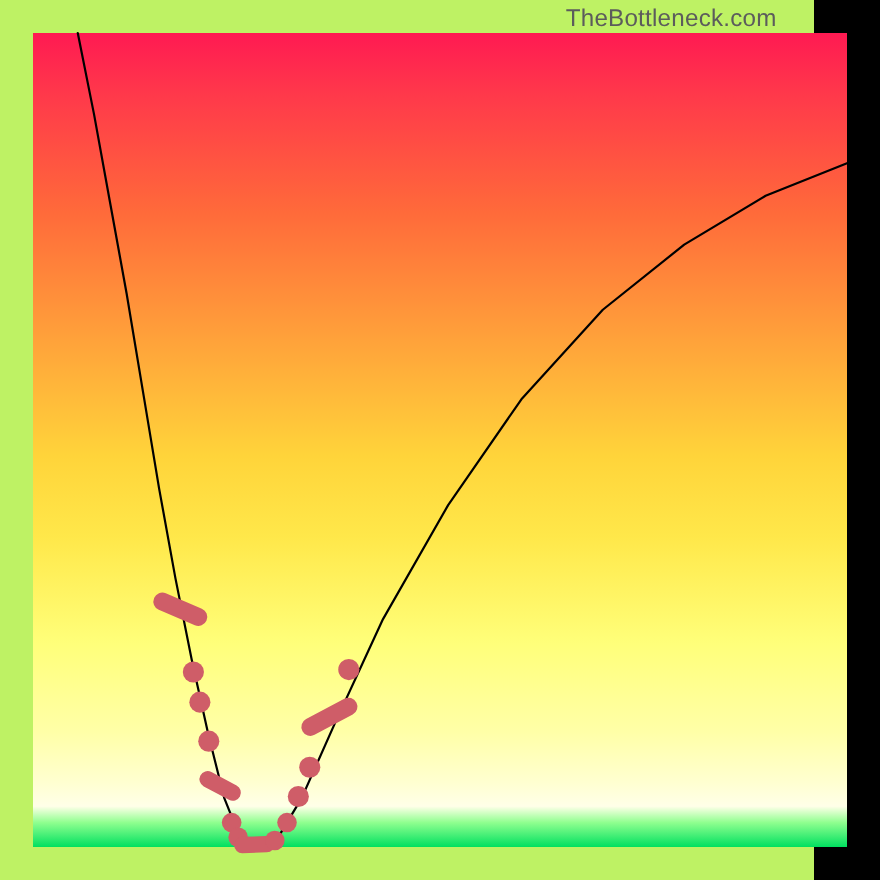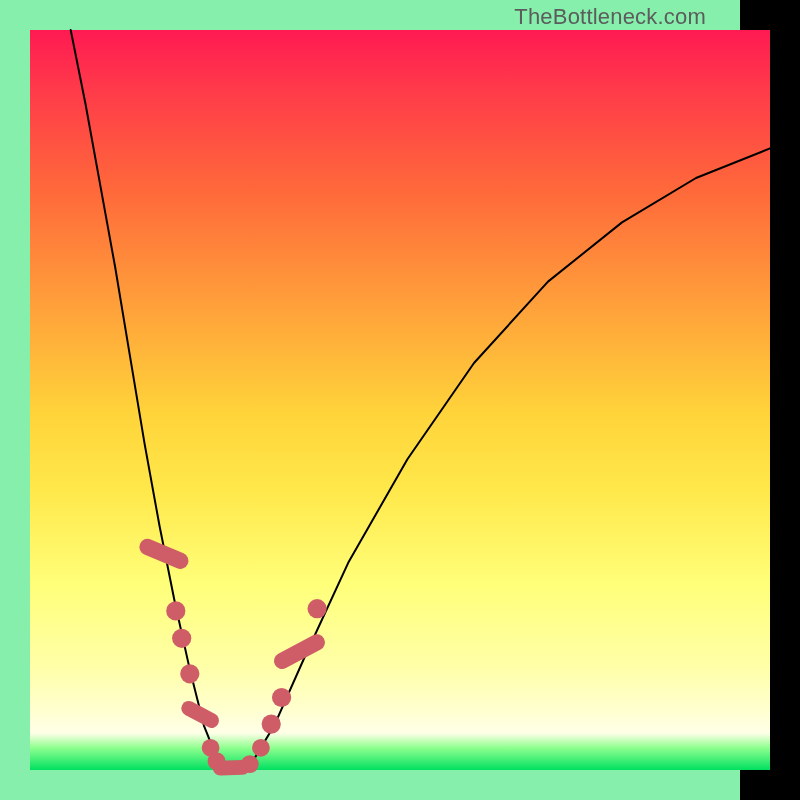--- a/index.html
+++ b/index.html
@@ -8,21 +8,21 @@
     width: 800px;
     height: 800px;
     overflow: hidden;
     background: #000;
     font-family: Arial, Helvetica, sans-serif;
   }
   .frame {
     position: relative;
     width: 740px;
     height: 800px;
-    background: #86efac;
+    background: #bef264;
   }
   .plot-area {
     position: absolute;
     left: 30px;
     top: 30px;
     width: 740px;
     height: 740px;
     background: linear-gradient(
       to bottom,
       #ff1a52 0%,

